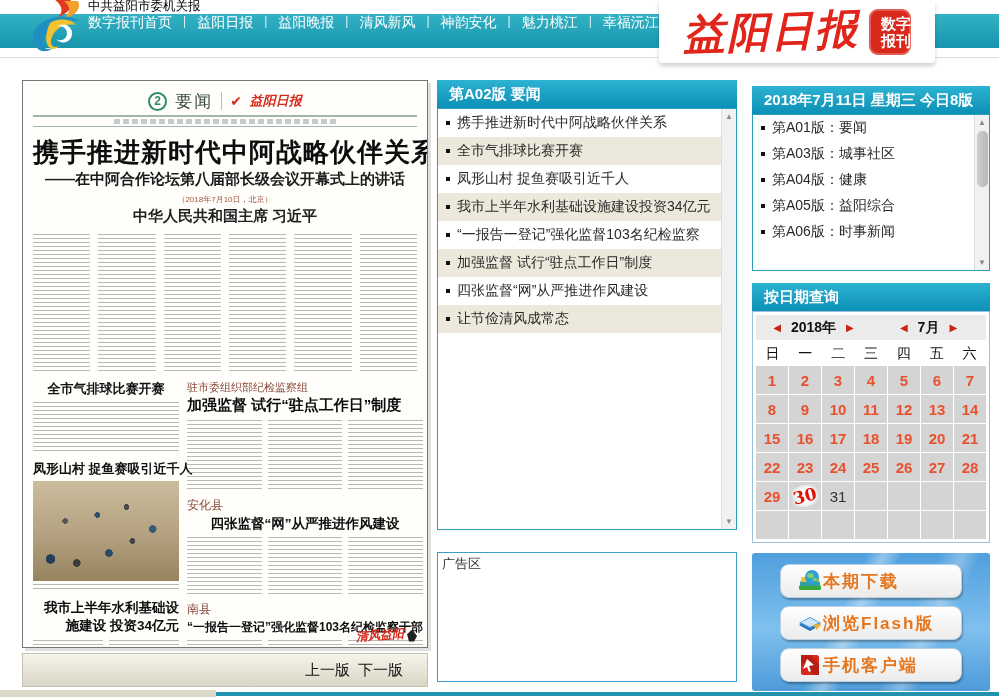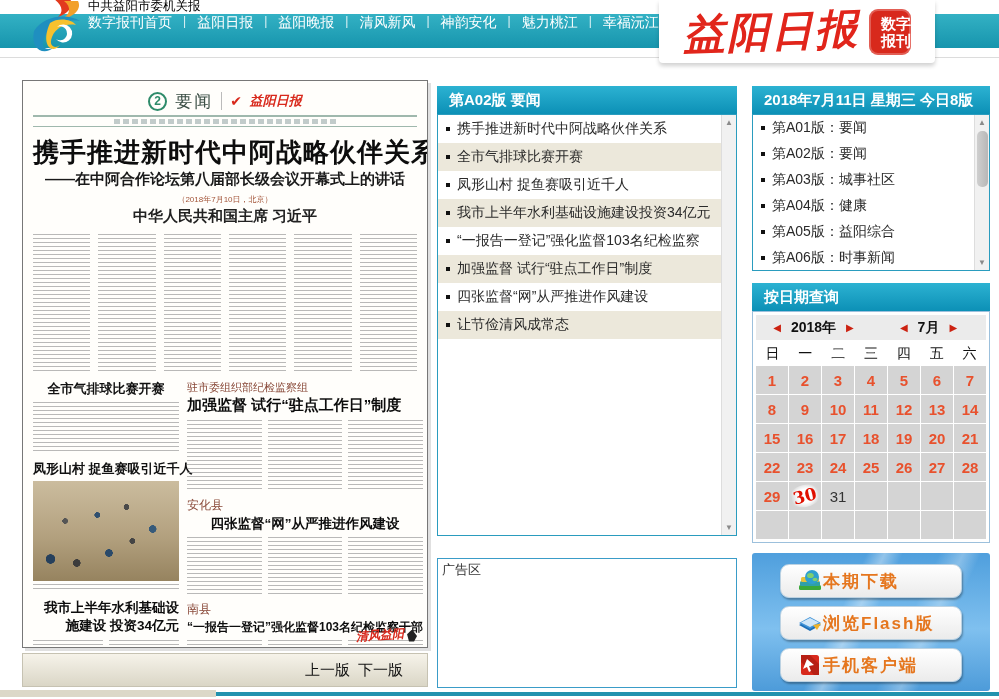--- a/index.html
+++ b/index.html
@@ -94,21 +94,21 @@
   }
   .pager-link { cursor:pointer; }
 
   
   .panel-header {
     height:28px; background:linear-gradient(#2cb2d2,#0c90b6); color:#fff; font-weight:bold;
     font-size:15px; line-height:28px; padding-left:12px;
   }
 
   
-  .mid-panel { position:absolute; left:437px; top:86px; width:300px; }
+  .mid-panel { position:absolute; left:437px; top:80px; width:300px; }
   .toc-box { border:1px solid #2a9cbe; background:#fff; height:422px; position:relative; overflow:hidden; }
   .list-row { display:flex; align-items:center; height:28px; padding-left:8px; font-size:14px; color:#2a2a2a; cursor:pointer; width:285px; }
   .list-row.alt { background:#ece8db; }
   .row-bullet { width:4px; height:4px; background:#111; margin-right:7px; flex:none; }
   .scrollbar { position:absolute; top:0; right:0; width:15px; height:100%; background:#f1f1f1; border-left:1px solid #ddd; }
   .scroll-arrow { position:absolute; left:0; width:100%; text-align:center; font-size:8px; color:#8a8a8a; cursor:pointer; }
   .scroll-arrow.up { top:3px; } .scroll-arrow.down { bottom:3px; }
   .scroll-thumb { position:absolute; left:2px; top:16px; width:11px; height:56px; background:linear-gradient(to right,#cfcfcf,#b7b7b7); border-radius:5px; cursor:pointer; }
   .ad-box { margin-top:22px; height:130px; border:1px solid #3a9cc8; background:#fff; padding:2px 4px; font-size:13px; color:#333; }
 
@@ -313,24 +313,20 @@
 <div class="right-panel">
   <div class="panel-header">2018年7月11日 星期三 今日8版</div>
   <div class="editions-box">
     <div id="edition-rows">
         <div class="list-row">
           <span class="row-bullet"></span>
           <span>第A01版：要闻</span>
         </div>
         <div class="list-row">
           <span class="row-bullet"></span>
-          <span>第A02版：要闻</span>
-        </div>
-        <div class="list-row">
-          <span class="row-bullet"></span>
           <span>第A03版：城事社区</span>
         </div>
         <div class="list-row">
           <span class="row-bullet"></span>
           <span>第A04版：健康</span>
         </div>
         <div class="list-row">
           <span class="row-bullet"></span>
           <span>第A05版：益阳综合</span>
         </div>

